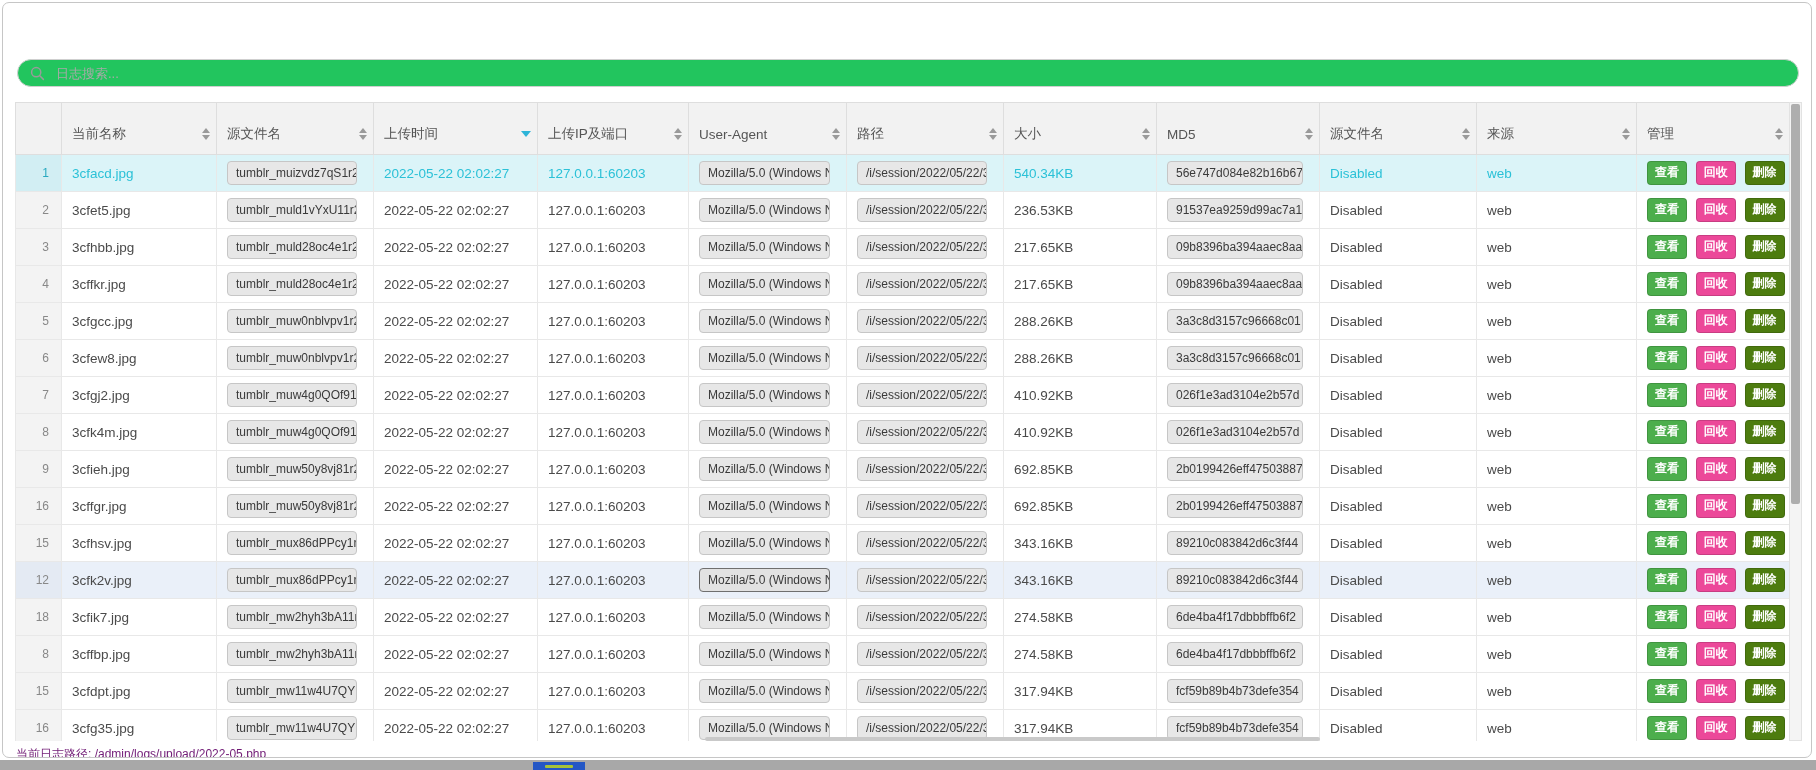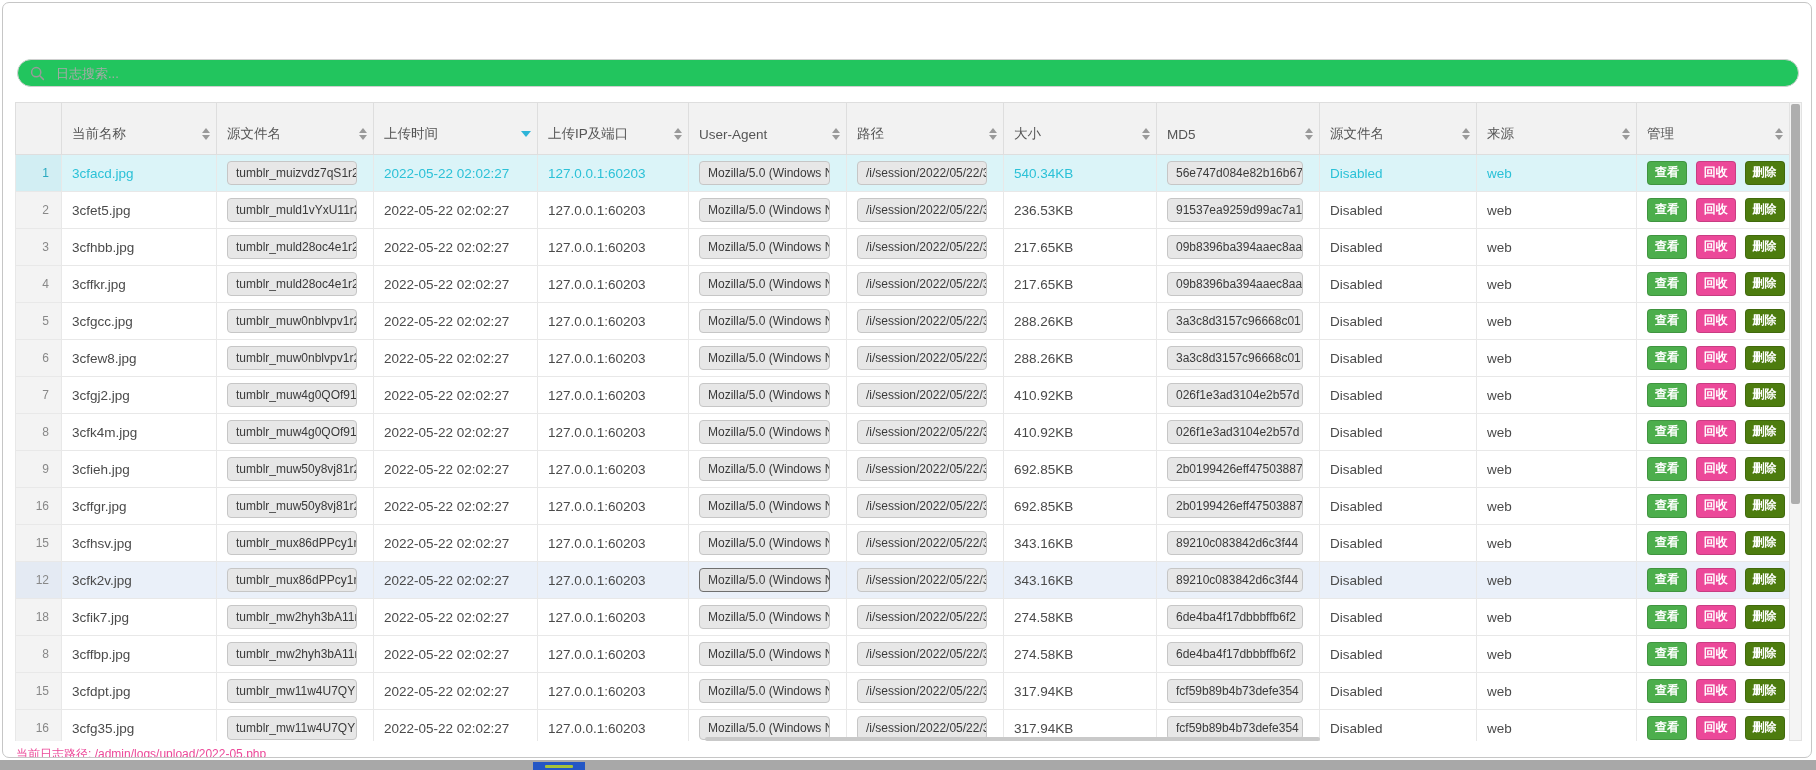--- a/index.html
+++ b/index.html
@@ -74,21 +74,21 @@
   }
   .btn-view { background:#4cae4c; }
   .btn-recycle { background:#ec4899; }
   .btn-delete { background:#4d7c0f; }
 
   
   .vscroll { position:absolute; left:1774px; top:0; width:13px; height:639px; background:#f4f4f4; border:1px solid #e2e2e2; box-sizing:border-box; }
   .vthumb { position:absolute; left:1px; top:1px; width:9px; height:400px; background:#aeaeae; border-radius:2px; }
   .hthumb { position:absolute; left:690px; top:635px; width:615px; height:4px; background:#c9c9c9; border-radius:3px; }
 
-  .footer-path { position:absolute; left:13px; top:743px; font-size:12px; color:#ec4899; }
+  .footer-path { position:absolute; left:13px; top:743px; font-size:12px; color:#701a75; }
 </style>
 </head>
 <body>
 
 <div class="panel">
 
 
   <div class="search-wrap">
     <svg width="15" height="15" viewBox="0 0 15 15">
       <circle cx="6.2" cy="6.2" r="4.6" fill="none" stroke="#9a9a9a" stroke-width="1.5"></circle>

